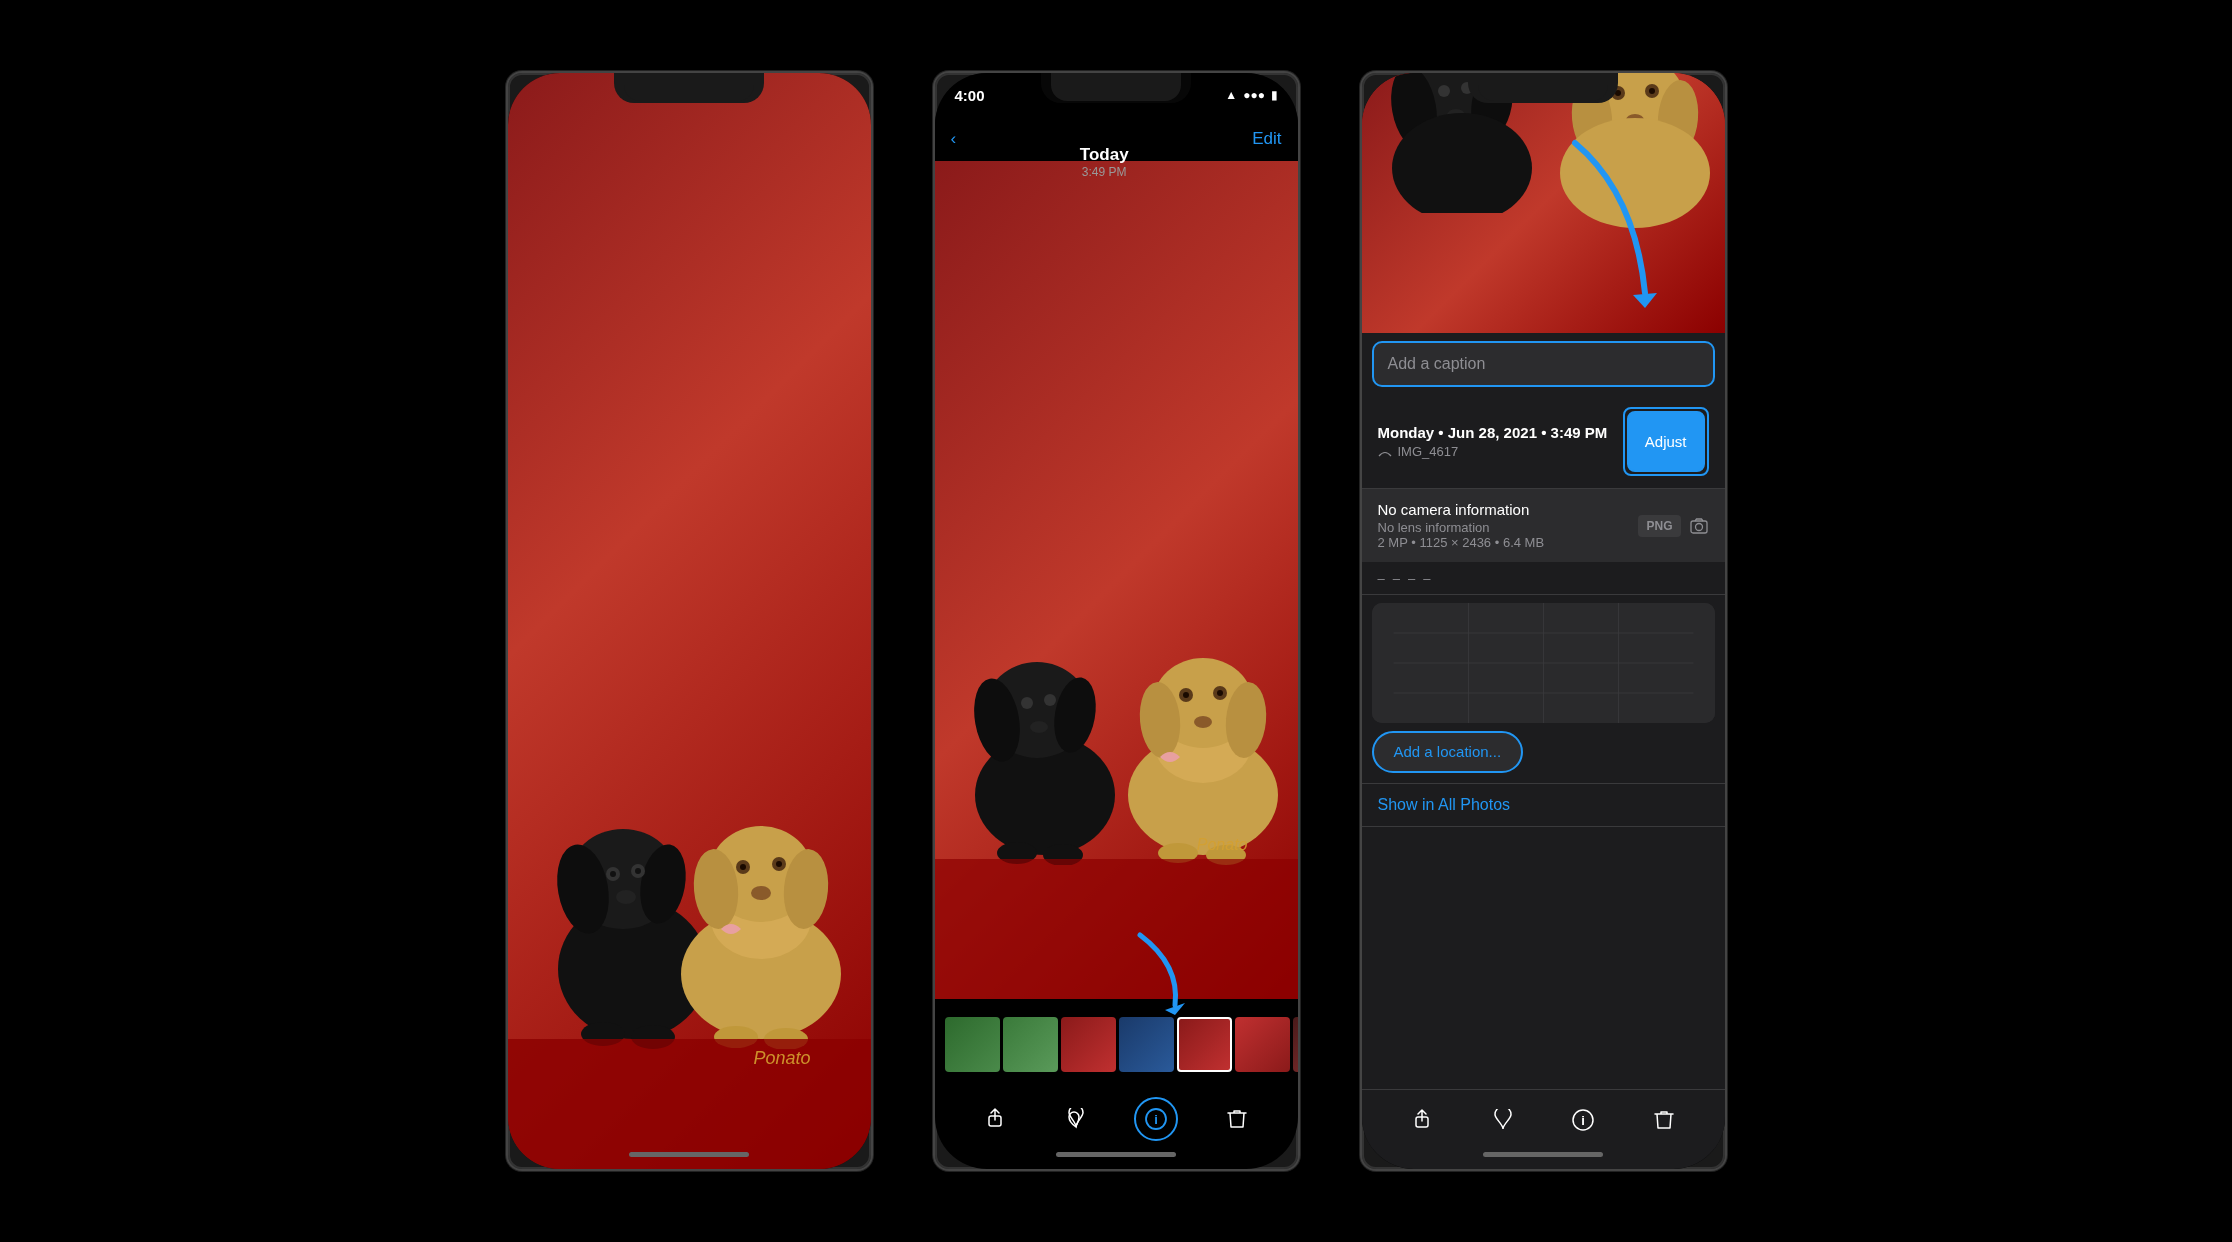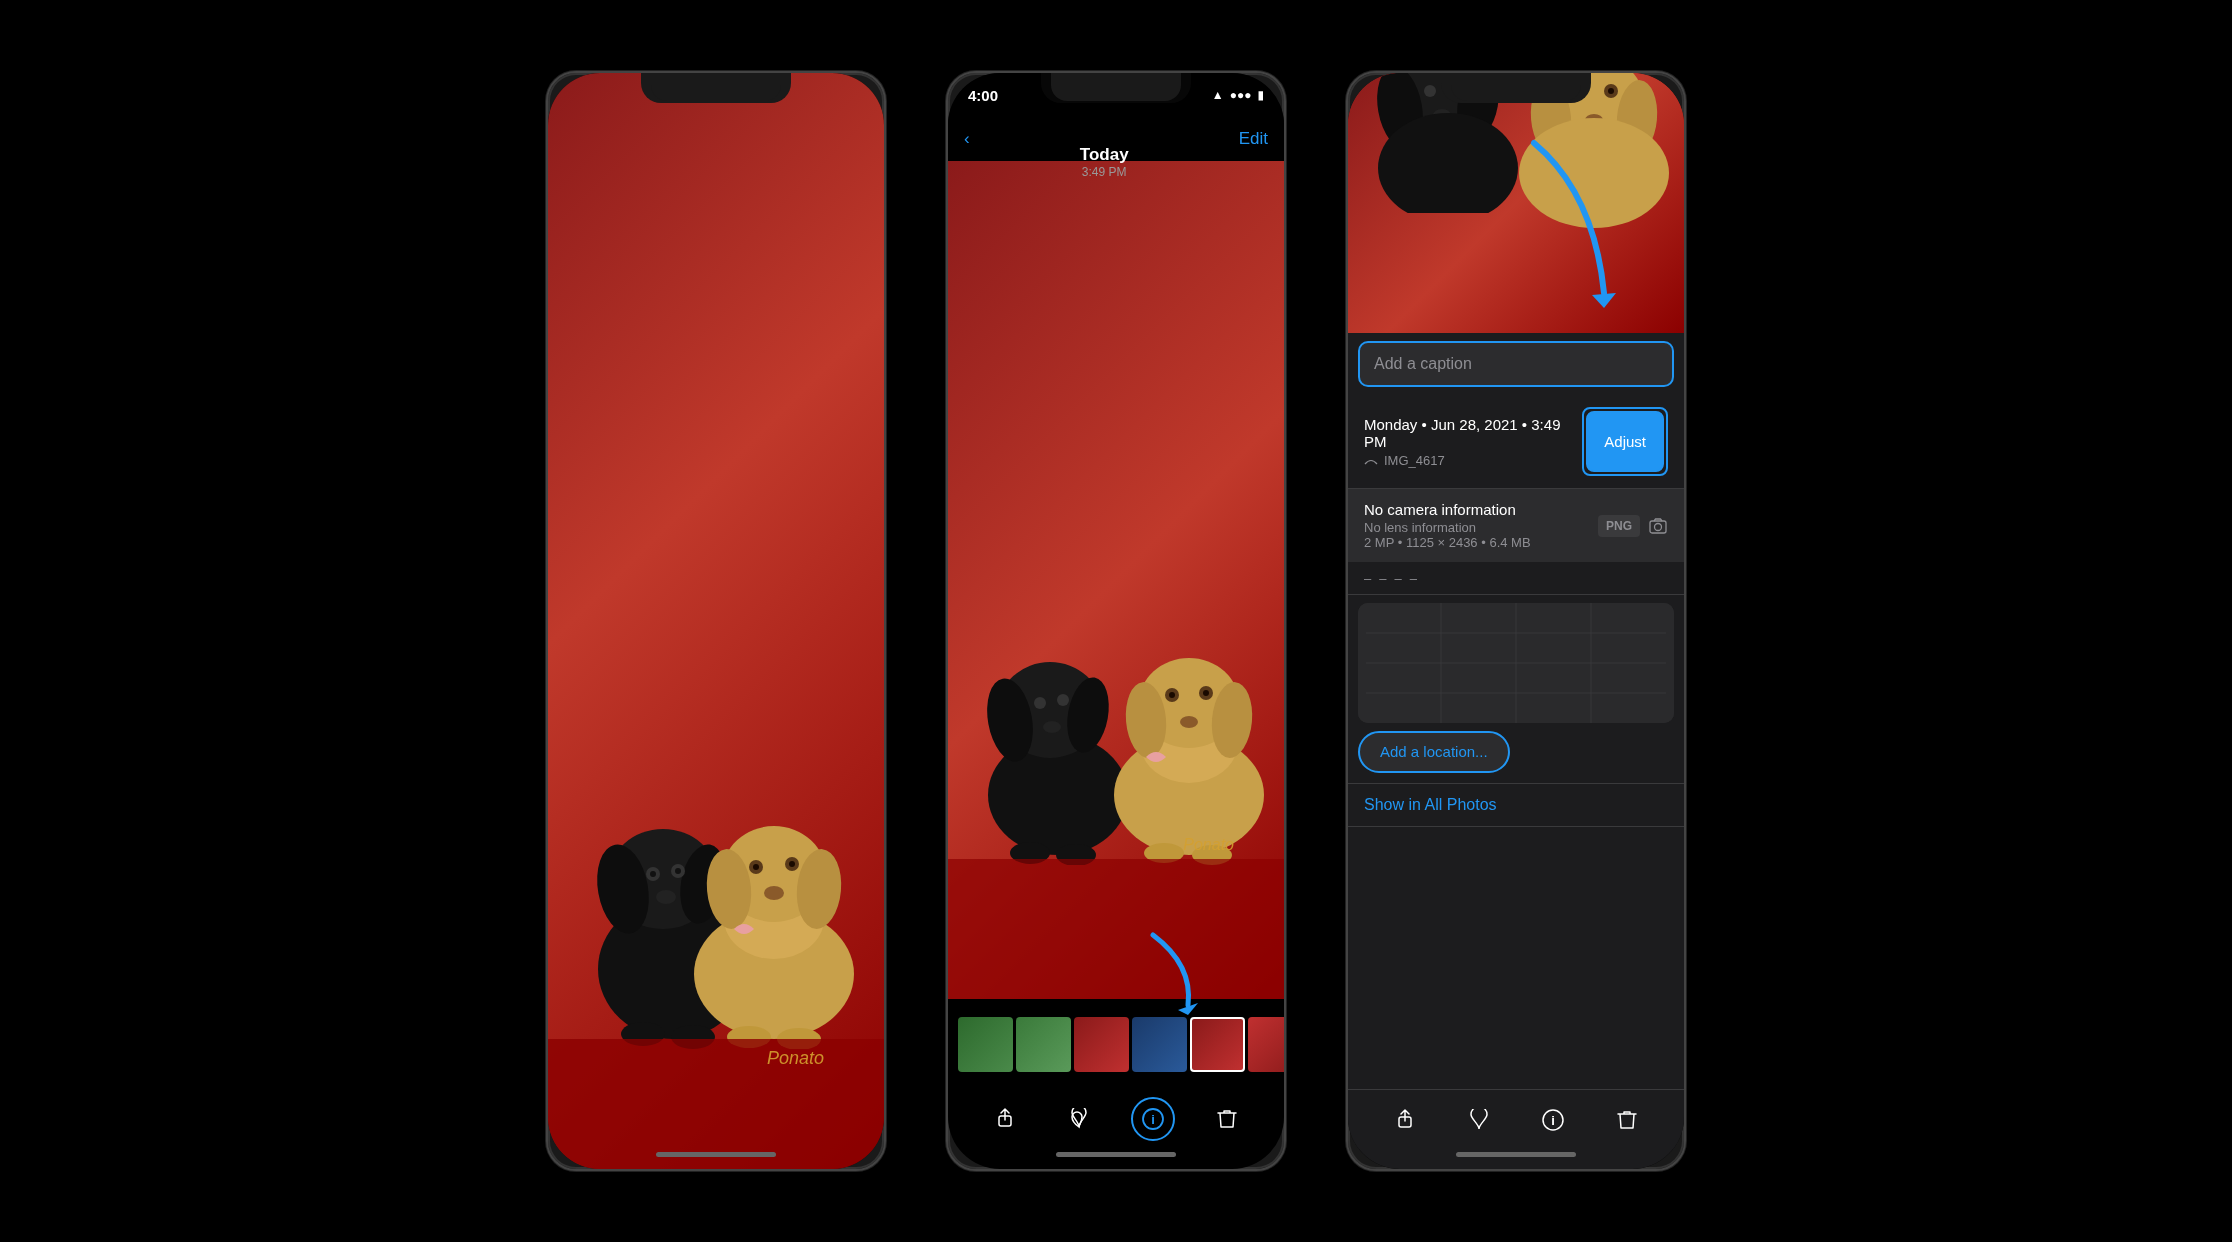--- a/index.html
+++ b/index.html
@@ -11,24 +11,24 @@
       font-family: -apple-system, 'SF Pro Display', 'Helvetica Neue', Arial, sans-serif;
       display: flex;
       align-items: center;
       justify-content: center;
       gap: 60px;
     }
 
     
     .phone-frame {
       position: relative;
-      width: 340px;
+      width: 367px;
       height: 1100px;
       background: #1a1a1a;
-      border-radius: 30px;
+      border-radius: 16px;
       border: 2px solid #444;
       box-shadow: 0 0 0 1px #222, inset 0 0 0 2px #333;
       overflow: hidden;
       flex-shrink: 0;
     }
     .phone-frame::before {
       content: '';
       position: absolute;
       top: 0; left: 50%;
       transform: translateX(-50%);
@@ -258,21 +258,21 @@
     .info-meta-row {
       padding: 12px 16px;
       display: flex;
       align-items: center;
       justify-content: space-between;
     }
     .info-meta-left { }
     .info-date {
       color: #fff;
       font-size: 15px;
-      font-weight: 400;
+      font-weight: 700;
     }
     .info-filename {
       color: #8e8e93;
       font-size: 13px;
       display: flex;
       align-items: center;
       gap: 6px;
       margin-top: 3px;
     }
     .adjust-btn {

